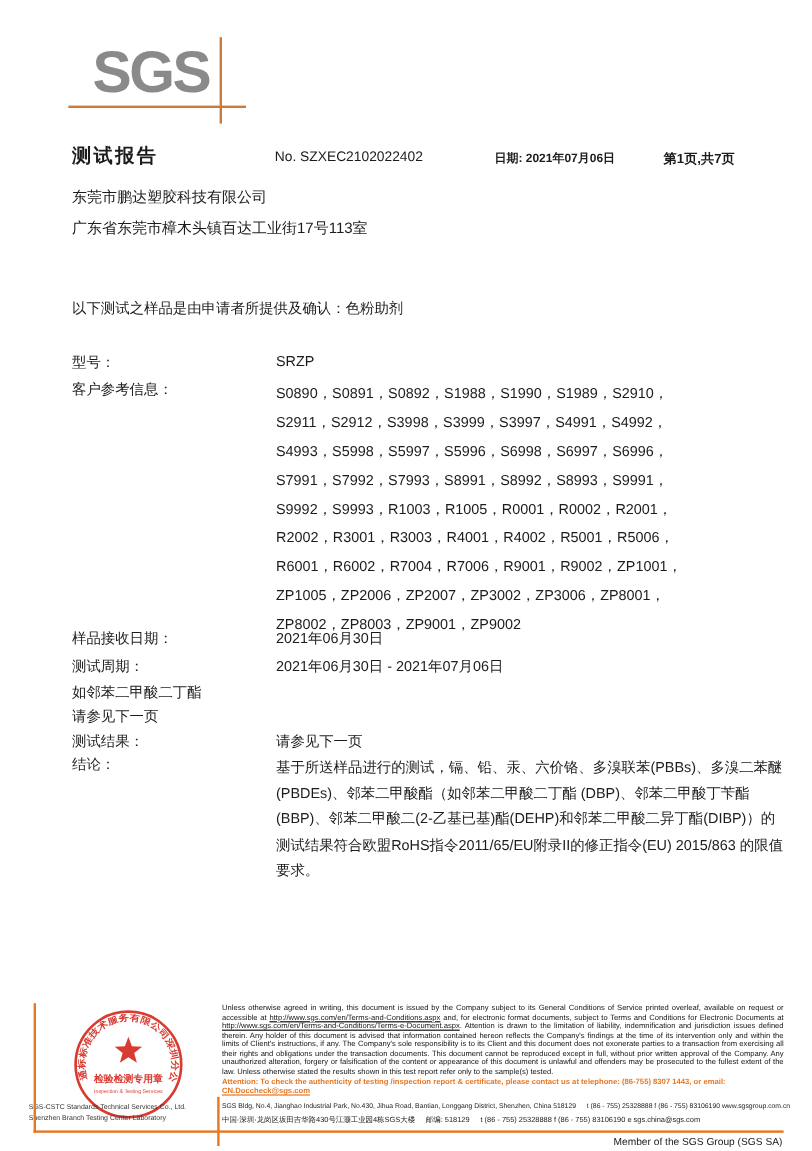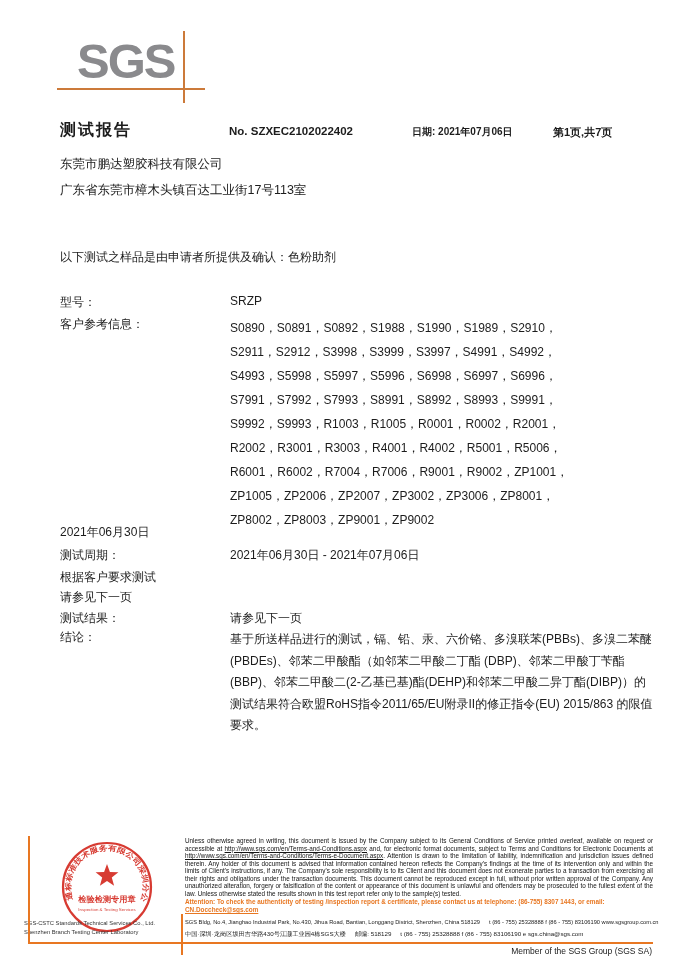--- a/index.html
+++ b/index.html
@@ -9,21 +9,21 @@
   }
   
   .logo-text{
     position:absolute;left:62px;top:33px;font-size:49px;font-weight:bold;
     color:#8a8a8d;letter-spacing:-2px;line-height:56px;margin-left:15px;
   }
   .crop-h{position:absolute;left:57px;top:88px;width:148px;height:2px;background:#cc7a3a;}
   .crop-v{position:absolute;left:183px;top:31px;width:2px;height:72px;background:#cc7a3a;}
   
   .doc-title{position:absolute;left:60px;top:120px;font-size:16px;font-weight:bold;letter-spacing:2px;}
-  .report-no{position:absolute;left:229px;top:125px;font-size:11.5px;font-weight:bold;}
+  .report-no{position:absolute;left:229px;top:125px;font-size:11.5px;font-weight:normal;}
   .report-date{position:absolute;left:412px;top:125px;font-size:10px;font-weight:bold;}
   .page-info{position:absolute;left:553px;top:125px;font-size:11px;font-weight:bold;}
   
   .company{position:absolute;left:60px;top:156px;font-size:12.5px;text-align:center;}
   .address{position:absolute;left:60px;top:182px;font-size:12.5px;}
   .intro{position:absolute;left:60px;top:249px;font-size:12px;}
   
   .row{position:absolute;left:60px;display:flex;align-items:flex-start;font-size:12px;}
   .row .lab{flex:0 0 170px;width:170px;}
   .row .val{white-space:pre-line;}
@@ -74,28 +74,29 @@
 S2911，S2912，S3998，S3999，S3997，S4991，S4992，
 S4993，S5998，S5997，S5996，S6998，S6997，S6996，
 S7991，S7992，S7993，S8991，S8992，S8993，S9991，
 S9992，S9993，R1003，R1005，R0001，R0002，R2001，
 R2002，R3001，R3003，R4001，R4002，R5001，R5006，
 R6001，R6002，R7004，R7006，R9001，R9002，ZP1001，
 ZP1005，ZP2006，ZP2007，ZP3002，ZP3006，ZP8001，
 ZP8002，ZP8003，ZP9001，ZP9002</span>
   </div>
   <div class="row" style="top:524px">
+    <span class="lab">样品接收日期：</span>
     <span class="val">2021年06月30日</span>
   </div>
   <div class="row" style="top:547px">
     <span class="lab">测试周期：</span>
     <span class="val">2021年06月30日 - 2021年07月06日</span>
   </div>
   <div class="row" style="top:569px">
-    <span class="val">根据客户要求测试</span>
+    <span class="val">如邻苯二甲酸二丁酯</span>
   </div>
   <div class="row" style="top:589px">
     <span class="val">请参见下一页</span>
   </div>
   <div class="row" style="top:610px">
     <span class="lab">测试结果：</span>
     <span class="val">请参见下一页</span>
   </div>
   <div class="row row-conclusion" style="top:629px">
     <span class="lab">结论：</span>

